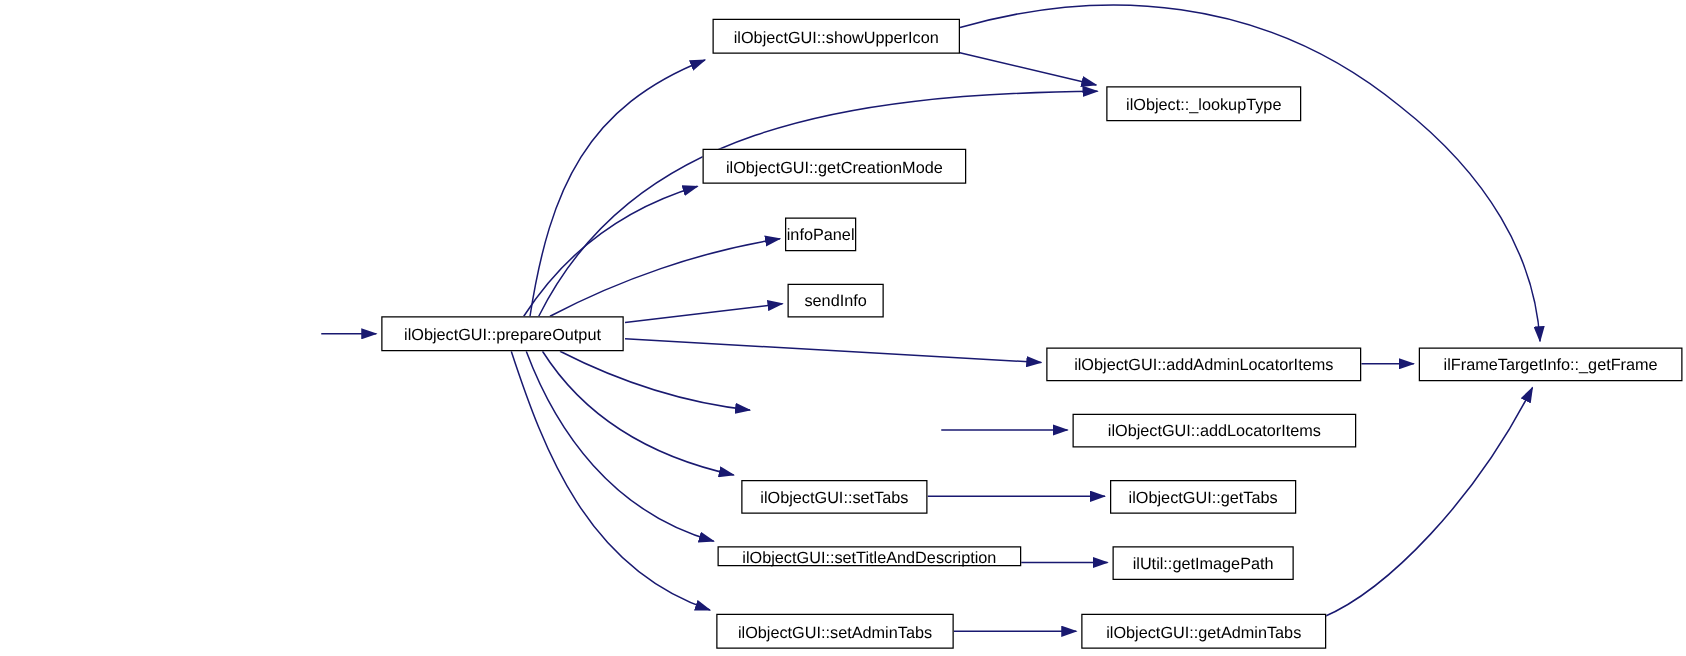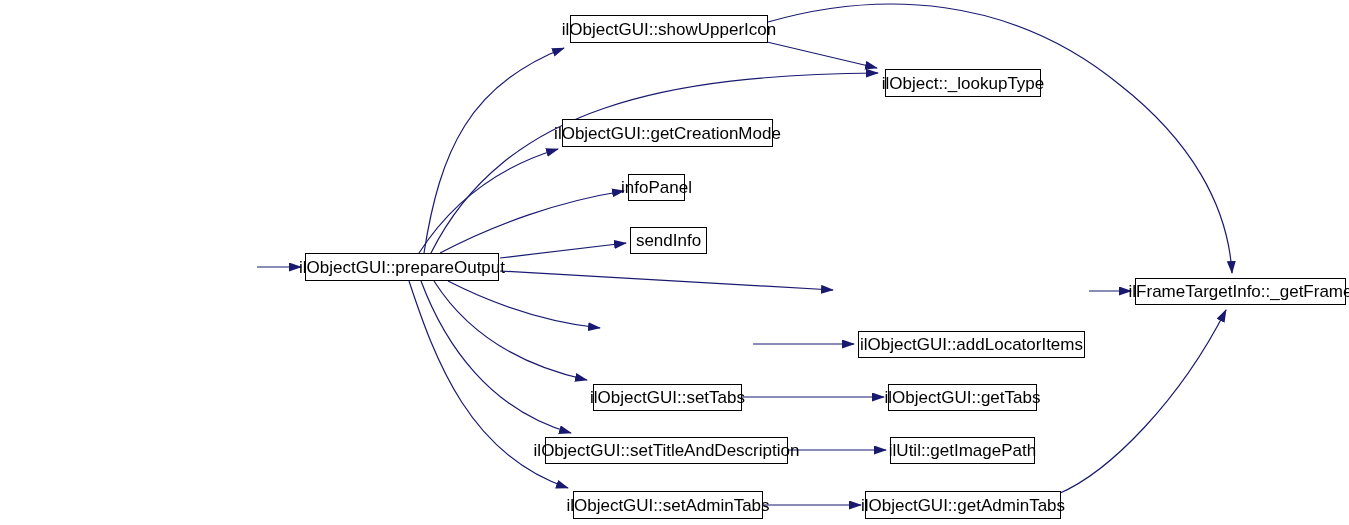--- a/index.html
+++ b/index.html
@@ -25,21 +25,21 @@
     fill: none;
     stroke: #191970;
     stroke-width: 1.2;
   }
   .node {
     position: absolute;
     box-sizing: border-box;
     background: #ffffff;
     border: 1px solid #000000;
     color: #000000;
-    font-size: 17px;
+    font-size: 13px;
     line-height: 1;
     white-space: nowrap;
     display: flex;
     align-items: center;
     justify-content: center;
     cursor: pointer;
   }
   .node.highlight {
     background: #bfbfbf;
     border-width: 2px;
@@ -77,22 +77,23 @@
     <path class="edge" marker-end="url(#arrow)" d="M763,505 L861,505"></path>
     <path class="edge" marker-end="url(#arrow)" d="M1058,494 C1110,472 1180,400 1226,310"></path>
   </svg>
 
   <div class="node" style="left:305px; top:253px; width:194px; height:28px">ilObjectGUI::prepareOutput</div>
   <div class="node" style="left:570px; top:15px;  width:198px; height:28px">ilObjectGUI::showUpperIcon</div>
   <div class="node" style="left:885px; top:69px;  width:156px; height:28px">ilObject::_lookupType</div>
   <div class="node" style="left:562px; top:119px; width:211px; height:28px">ilObjectGUI::getCreationMode</div>
   <div class="node" style="left:628px; top:174px; width:57px;  height:27px">infoPanel</div>
   <div class="node" style="left:630px; top:227px; width:77px;  height:27px">sendInfo</div>
+  <div class="node" style="left:837px; top:278px; width:252px; height:27px">ilObjectGUI::addAdminLocatorItems</div>
   <div class="node" style="left:1135px;top:278px; width:211px; height:27px">ilFrameTargetInfo::_getFrame</div>
   <div class="node" style="left:858px; top:331px; width:227px; height:27px">ilObjectGUI::addLocatorItems</div>
   <div class="node" style="left:593px; top:384px; width:149px; height:27px">ilObjectGUI::setTabs</div>
   <div class="node" style="left:888px; top:384px; width:149px; height:27px">ilObjectGUI::getTabs</div>
-  <div class="node" style="left:545px; top:437px; width:243px; height:27px">ilObjectGUI::setTitleAndDescription</div>
+  <div class="node" style="left:574px; top:437px; width:243px; height:16px">ilObjectGUI::setTitleAndDescription</div>
   <div class="node" style="left:890px; top:437px; width:145px; height:27px">ilUtil::getImagePath</div>
   <div class="node" style="left:573px; top:491px; width:190px; height:28px">ilObjectGUI::setAdminTabs</div>
   <div class="node" style="left:865px; top:491px; width:196px; height:28px">ilObjectGUI::getAdminTabs</div>
 
 </div>
 
 </body></html>

